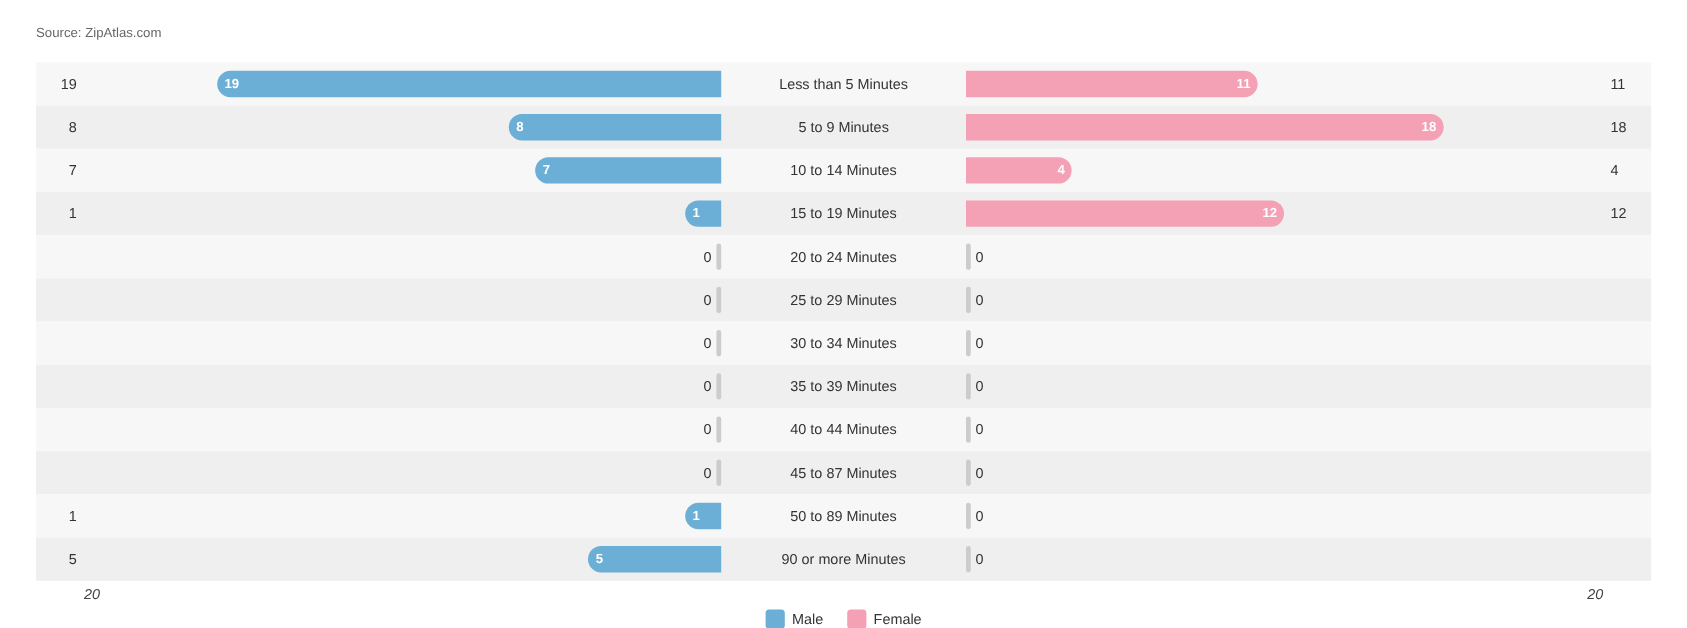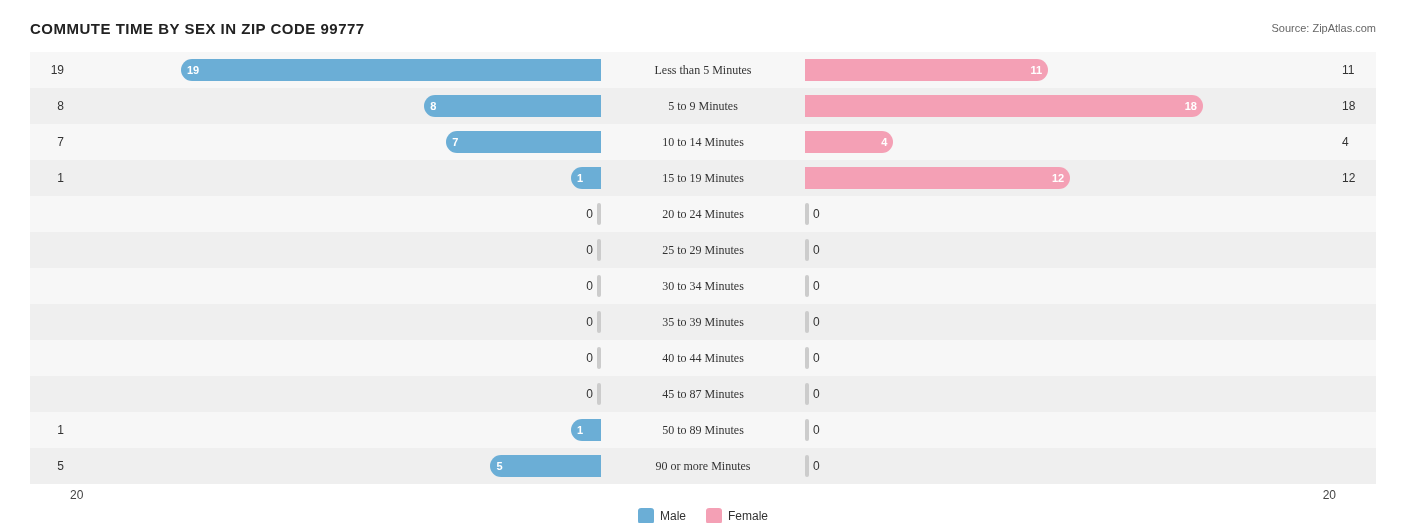--- a/index.html
+++ b/index.html
@@ -75,21 +75,20 @@
     }
     .label-center {
       width: 200px;
       text-align: center;
       font-size: 12px;
       color: #333;
       z-index: 2;
       flex-shrink: 0;
       background: transparent;
       padding: 0 4px;
-      font-family: Liberation Serif, serif;
     }
     .bar-male {
       height: 22px;
       background: #6baed6;
       border-radius: 11px 0 0 11px;
       display: flex;
       align-items: center;
       justify-content: flex-start;
       padding-left: 6px;
       position: relative;
@@ -144,33 +143,33 @@
     }
     .axis-row {
       display: flex;
       justify-content: space-between;
       padding: 0 40px;
       margin-top: 4px;
     }
     .axis-label {
       font-size: 12px;
       color: #444;
+      font-style: italic;
     }
     .title-source-row {
       display: flex;
       justify-content: space-between;
       align-items: flex-start;
       margin-bottom: 8px;
     }
   </style>
 </head>
 <body>
 
 <div class="title-source-row">
-  <div class="chart-title">COMMUTE TIME BY SEX IN ZIP CODE 99777</div>
   <div class="source-line">Source: ZipAtlas.com</div>
 </div>
 
 <div class="chart-area" id="chart-rows">
 
 <div class="row">
       <div class="left-val">19</div>
       <div class="bar-pair">
         <div class="male-side">
           <div class="bar-male" style="width:420px">

